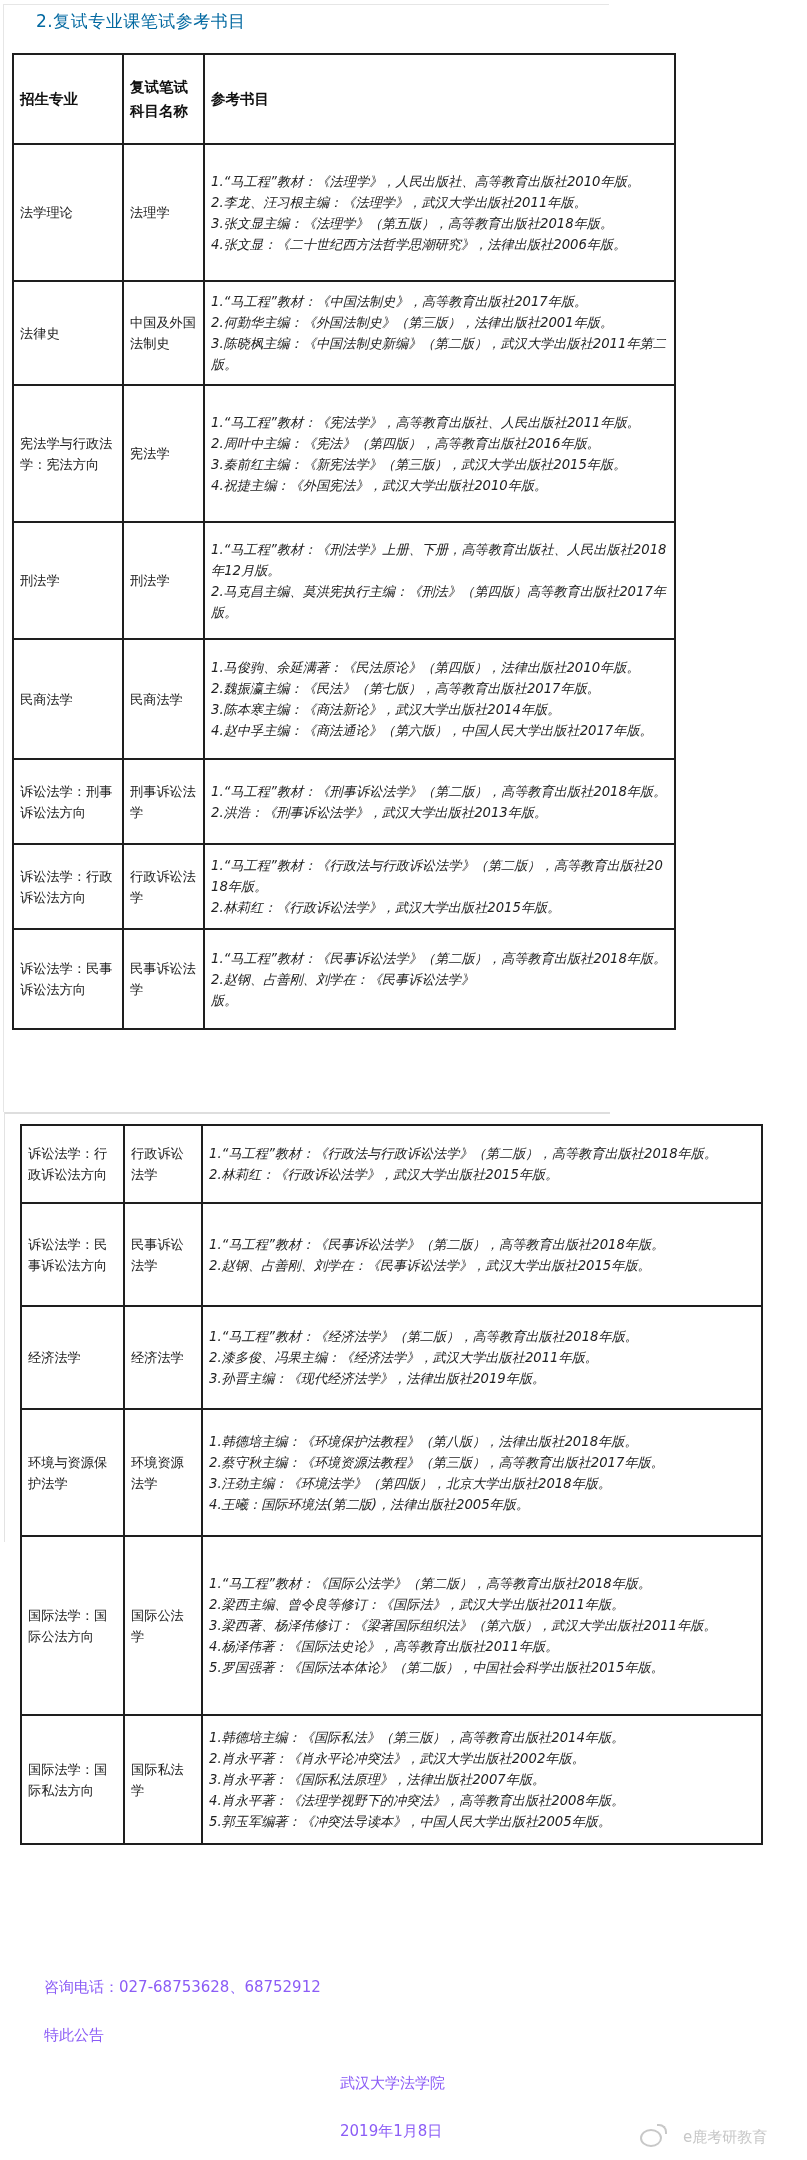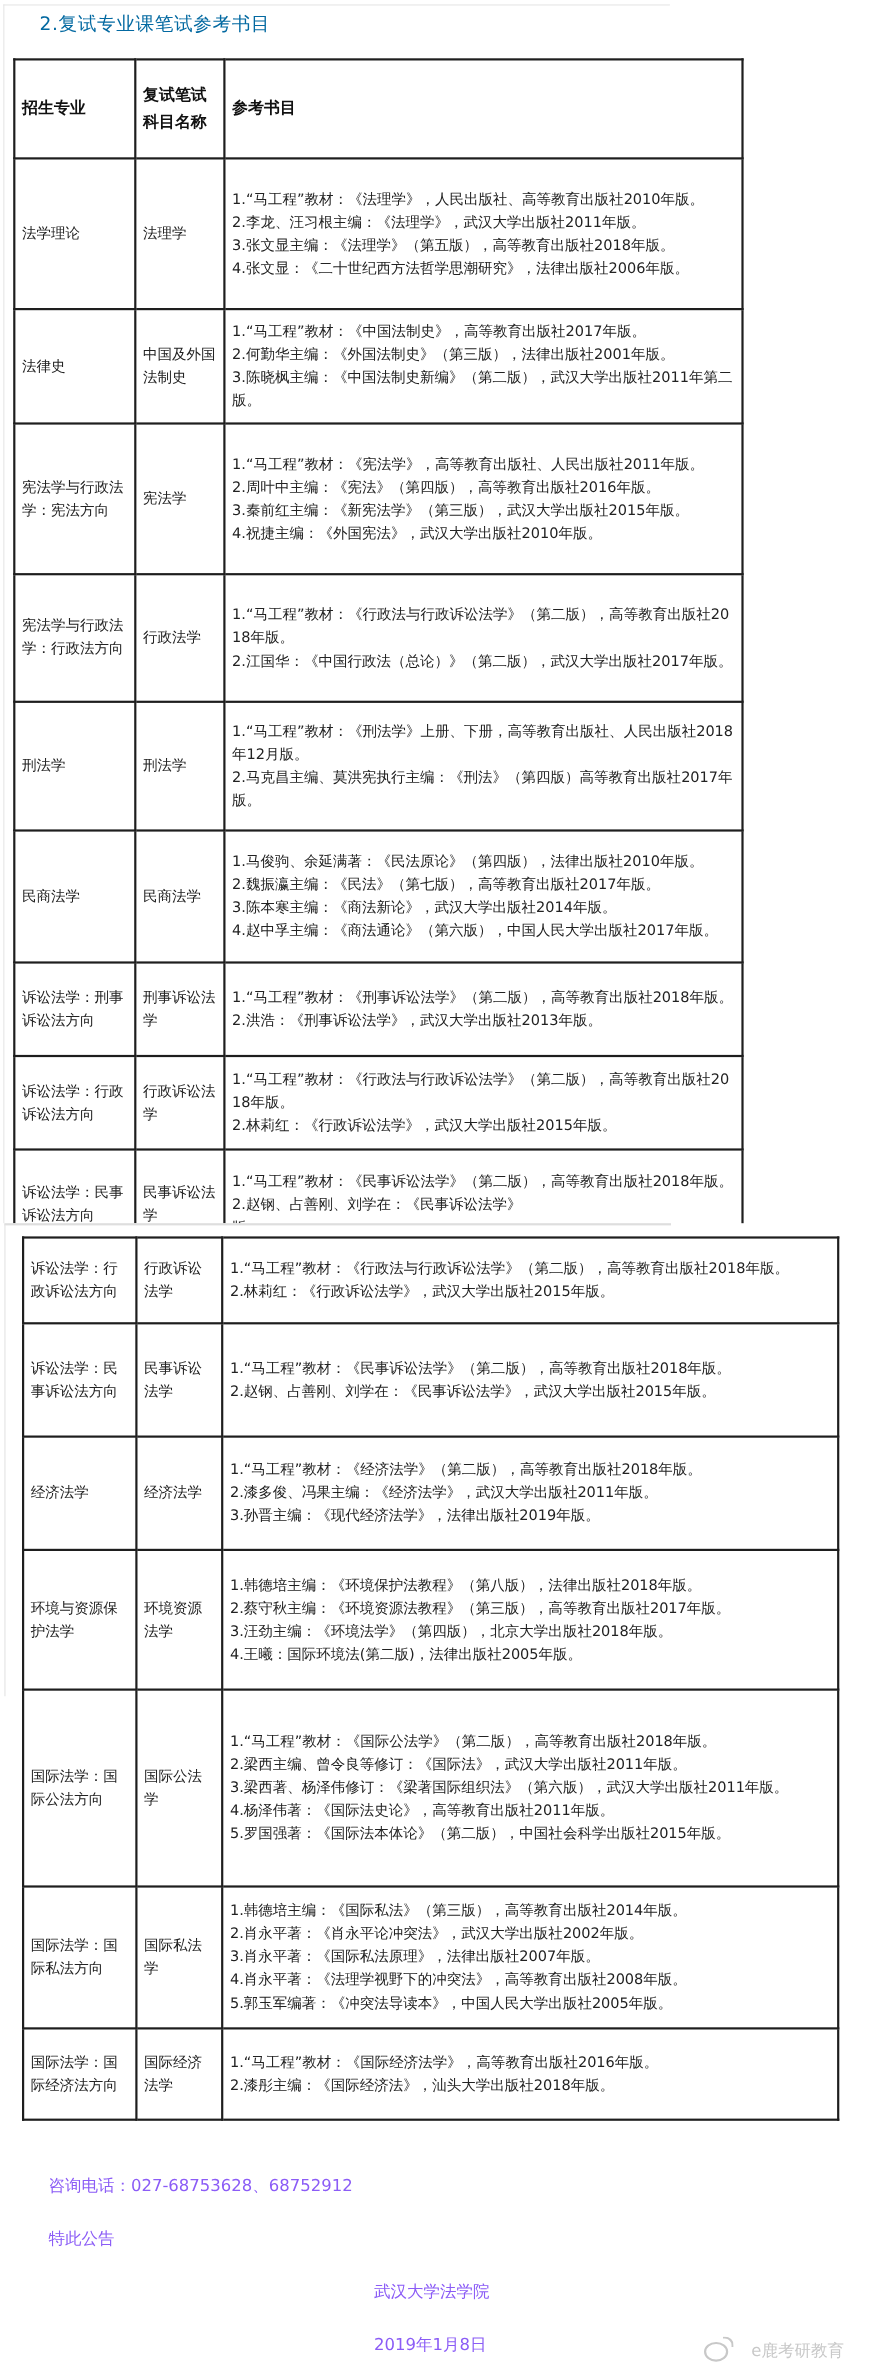--- a/index.html
+++ b/index.html
@@ -24,21 +24,21 @@
       vertical-align: middle;
       text-align: left;
       padding: 2px 6px;
       word-break: break-all;
       font-weight: normal;
       color: #222;
     }
     table.grid th { font-weight: bold; font-size: 14.5px; line-height: 24px; color: #111; }
     td.major { font-size: 14px; line-height: 22px; }
     td.subject { font-size: 13.5px; line-height: 21px; color: #333; }
-    td.refs { padding: 4px 8px 6px 8px; font-size: 13.4px; line-height: 21px; }
+    td.refs { padding: 4px 8px 6px 8px; font-size: 13.4px; line-height: 21px; font-style: italic; }
     .ref-line { display: block; }
 
     .footer-line { position: absolute; font-size: 15px; color: #8b5cf6; }
     .contact { left: 44px; top: 1978px; }
     .notice { left: 44px; top: 2028px; }
     .org { left: 218px; top: 2072px; }
     .date { left: 218px; top: 2116px; }
 
     .watermark { position: absolute; left: 640px; top: 2122px; display: flex; align-items: center; gap: 21px; color: #c8c8c8; font-size: 15px; }
     .watermark .logo { width: 22px; height: 18px; border: 2px solid #c8c8c8; border-radius: 50%; position: relative; }
@@ -86,28 +86,20 @@
         <tr style="height: 137px;">
           <td class="major">宪法学与行政法学：宪法方向</td>
           <td class="subject">宪法学</td>
           <td class="refs">
             <span class="ref-line">1.“马工程”教材：《宪法学》，高等教育出版社、人民出版社2011年版。</span>
             <span class="ref-line">2.周叶中主编：《宪法》（第四版），高等教育出版社2016年版。</span>
             <span class="ref-line">3.秦前红主编：《新宪法学》（第三版），武汉大学出版社2015年版。</span>
             <span class="ref-line">4.祝捷主编：《外国宪法》，武汉大学出版社2010年版。</span>
           </td>
         </tr>
-        <tr style="height: 116px;">
-          <td class="major">宪法学与行政法学：行政法方向</td>
-          <td class="subject">行政法学</td>
-          <td class="refs">
-            <span class="ref-line">1.“马工程”教材：《行政法与行政诉讼法学》（第二版），高等教育出版社2018年版。</span>
-            <span class="ref-line">2.江国华：《中国行政法（总论）》（第二版），武汉大学出版社2017年版。</span>
-          </td>
-        </tr>
         <tr style="height: 117px;">
           <td class="major">刑法学</td>
           <td class="subject">刑法学</td>
           <td class="refs">
             <span class="ref-line">1.“马工程”教材：《刑法学》上册、下册，高等教育出版社、人民出版社2018年12月版。</span>
             <span class="ref-line">2.马克昌主编、莫洪宪执行主编：《刑法》（第四版）高等教育出版社2017年版。</span>
           </td>
         </tr>
         <tr style="height: 120px;">
           <td class="major">民商法学</td>
@@ -207,28 +199,20 @@
           <td class="major">国际法学：国际私法方向</td>
           <td class="subject">国际私法学</td>
           <td class="refs">
             <span class="ref-line">1.韩德培主编：《国际私法》（第三版），高等教育出版社2014年版。</span>
             <span class="ref-line">2.肖永平著：《肖永平论冲突法》，武汉大学出版社2002年版。</span>
             <span class="ref-line">3.肖永平著：《国际私法原理》，法律出版社2007年版。</span>
             <span class="ref-line">4.肖永平著：《法理学视野下的冲突法》，高等教育出版社2008年版。</span>
             <span class="ref-line">5.郭玉军编著：《冲突法导读本》，中国人民大学出版社2005年版。</span>
           </td>
         </tr>
-        <tr style="height: 83px;">
-          <td class="major">国际法学：国际经济法方向</td>
-          <td class="subject">国际经济法学</td>
-          <td class="refs">
-            <span class="ref-line">1.“马工程”教材：《国际经济法学》，高等教育出版社2016年版。</span>
-            <span class="ref-line">2.漆彤主编：《国际经济法》，汕头大学出版社2018年版。</span>
-          </td>
-        </tr>
       </tbody>
   </table>
 
   <div class="footer-line contact" style="top:866px">咨询电话：027-68753628、68752912</div>
   <div class="footer-line notice" style="top:914px">特此公告</div>
   <div class="footer-line org" style="left:340px;top:962px">武汉大学法学院</div>
   <div class="footer-line date" style="left:340px;top:1010px">2019年1月8日</div>
   <div class="watermark" style="top:1016px">
     <span class="logo"></span>
     <span>e鹿考研教育</span>

